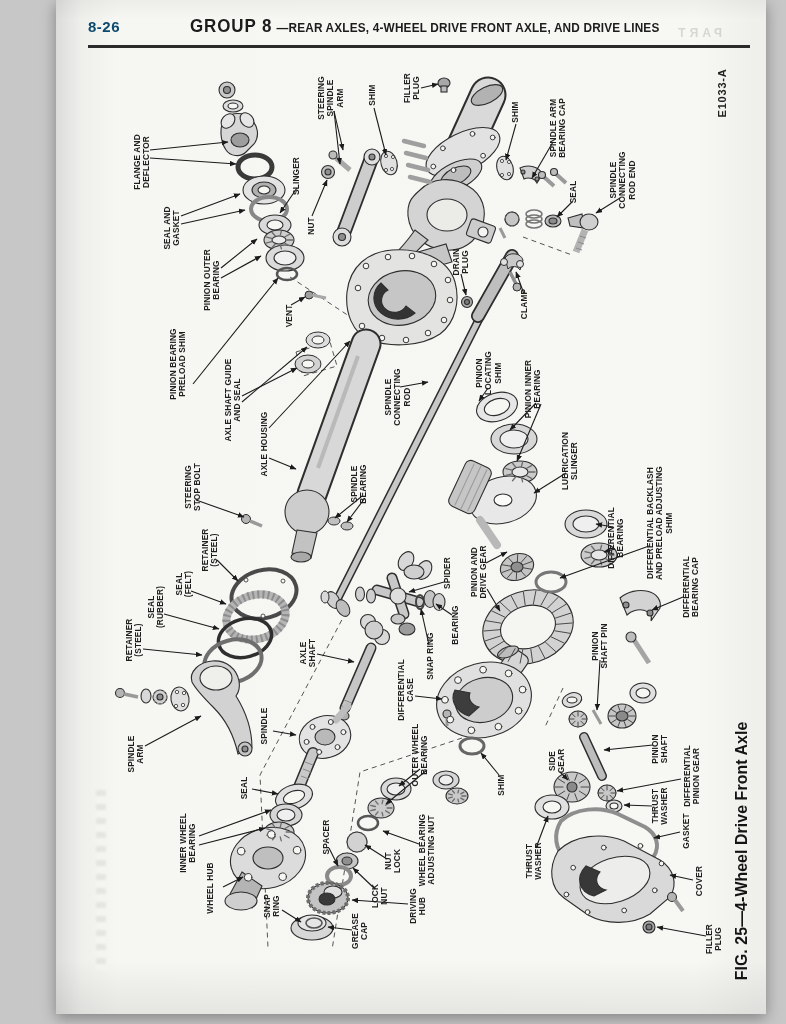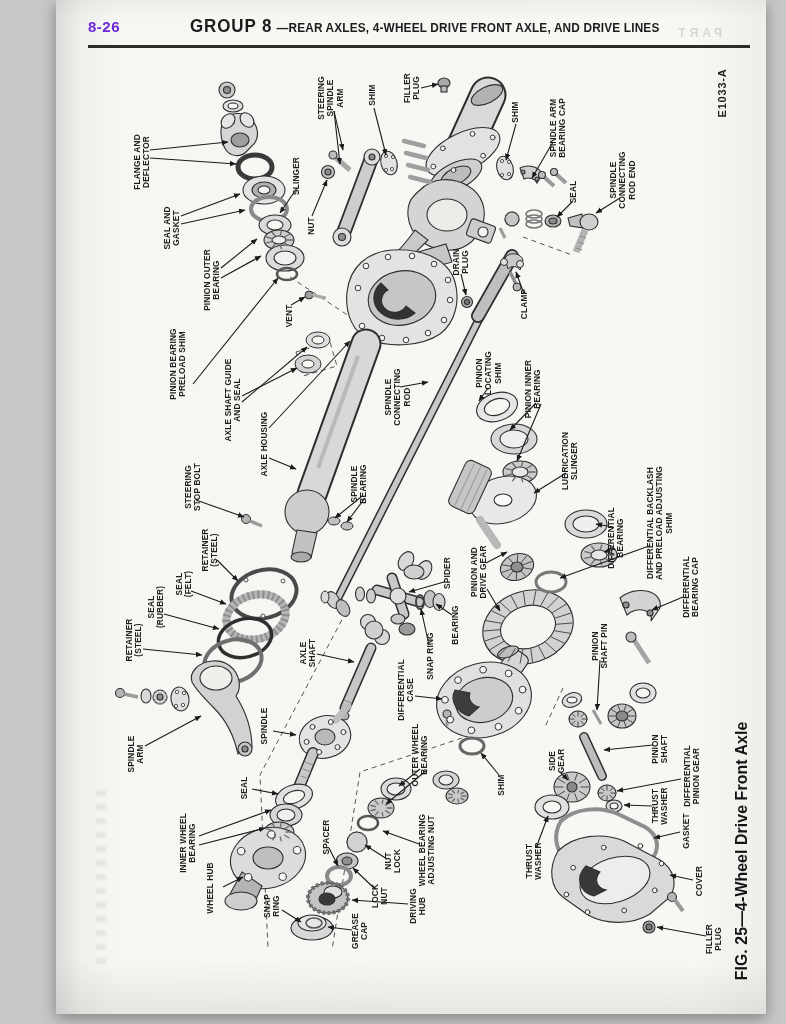--- a/index.html
+++ b/index.html
@@ -3,21 +3,21 @@
 <meta charset="utf-8">
 <style>
   html,body{margin:0;padding:0;background:#c7c7c7;font-family:"Liberation Sans",sans-serif;}
   #stage{position:relative;width:786px;height:1024px;overflow:hidden;background:#c7c7c7;}
   #page{position:absolute;left:56px;top:0;width:710px;height:1014px;
     background:linear-gradient(90deg,#dcdcda 0,#efefec 26px,#f6f6f3 60px,#f7f7f4 640px,#efefec 700px);
     box-shadow:0 4px 14px rgba(0,0,0,.35);}
   #page::after{content:"";position:absolute;inset:0;
     background:linear-gradient(180deg,rgba(0,0,0,.04),rgba(0,0,0,0) 20px,rgba(0,0,0,0) 960px,rgba(0,0,0,.07));}
   
-  #page-number{position:absolute;left:88px;top:18px;font-size:15px;font-weight:bold;color:#6d28d9;letter-spacing:.5px;}
+  #page-number{position:absolute;left:88px;top:18px;font-size:15px;font-weight:bold;color:#0c4a6e;letter-spacing:.5px;}
   #group-title{position:absolute;left:190px;top:16px;white-space:nowrap;color:#1c1c1c;display:flex;align-items:baseline;transform:scaleX(.94);transform-origin:left center;}
   #group-title .g{font-size:18px;font-weight:bold;letter-spacing:1px;}
   #group-title .r{font-size:13.5px;font-weight:bold;letter-spacing:.2px;margin-left:4px;transform:scaleX(.93);transform-origin:left center;}
   #header-rule{position:absolute;left:88px;top:45px;width:662px;height:2.5px;background:#2b2b2b;}
   
   #ghost-part{position:absolute;left:652px;top:26px;width:70px;font-size:12px;font-weight:bold;color:#9a9a9a;opacity:.35;transform:scaleX(-1);letter-spacing:4px;filter:blur(.6px);}
   #ghost-strip{position:absolute;left:96px;top:790px;width:10px;height:180px;opacity:.5;filter:blur(1px);
     background:repeating-linear-gradient(180deg,#d8d8d6 0 6px,#f6f6f3 6px 14px);}
   
   #diagram-svg{position:absolute;left:0;top:0;}

